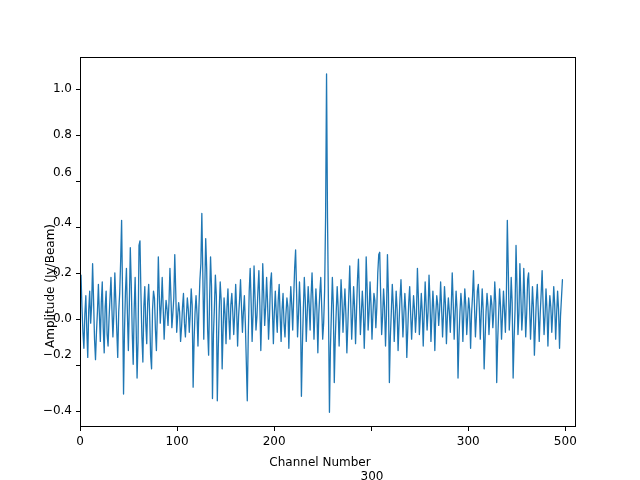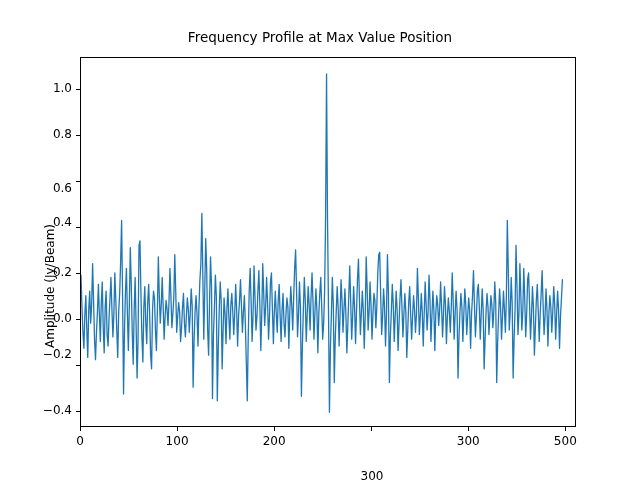--- a/index.html
+++ b/index.html
@@ -111,33 +111,32 @@
     top: 57px;
     width: 16px;
     height: 370px;
   }
 </style>
 </head>
 <body>
 
 <div id="figure">
 
-  <div id="chart-title">Frequency Profile at Max Value Position</div>
 
   <div id="ylabel-wrap">
     <div id="ylabel">Amplitude (Jy/Beam)</div>
   </div>
 
   <div id="ytick-labels">
       <div class="ytick-label" style="top: 402.913px;">−0.4</div>
       <div class="ytick-label" style="top: 347px;">−0.2</div>
       <div class="ytick-label" style="top: 310.988px;">0.0</div>
       <div class="ytick-label" style="top: 265.025px; margin-left: 8px;">0.2</div>
       <div class="ytick-label" style="top: 215px;">0.4</div>
-      <div class="ytick-label" style="top: 181px; text-align: right;">0.6</div>
+      <div class="ytick-label" style="top: 165px; text-align: right;">0.6</div>
       <div class="ytick-label" style="top: 127.137px;">0.8</div>
       <div class="ytick-label" style="top: 81.1739px;">1.0</div>
     </div>
   <div id="ytick-marks">
       <div class="ytick-mark" style="top: 410.913px;"></div>
       <div class="ytick-mark" style="top: 364.95px;"></div>
       <div class="ytick-mark" style="top: 318.988px;"></div>
       <div class="ytick-mark" style="top: 273.025px;"></div>
       <div class="ytick-mark" style="top: 227.062px;"></div>
       <div class="ytick-mark" style="top: 181.099px;"></div>
@@ -161,14 +160,15 @@
     </div>
   <div id="xtick-labels">
       <div class="xtick-label" style="left: 50px; top: 434px;">0</div>
       <div class="xtick-label" style="left: 147.065px; top: 434px;">100</div>
       <div class="xtick-label" style="left: 244.129px; top: 434px;">200</div>
       <div class="xtick-label" style="left: 342px; top: 434px; margin-top: 35px;">300</div>
       <div class="xtick-label" style="left: 438.258px; top: 434px;">300</div>
       <div class="xtick-label" style="left: 535.323px; top: 434px;">500</div>
     </div>
 
+  <div id="xlabel">Channel Number</div>
 
 </div>
 
 </body></html>

